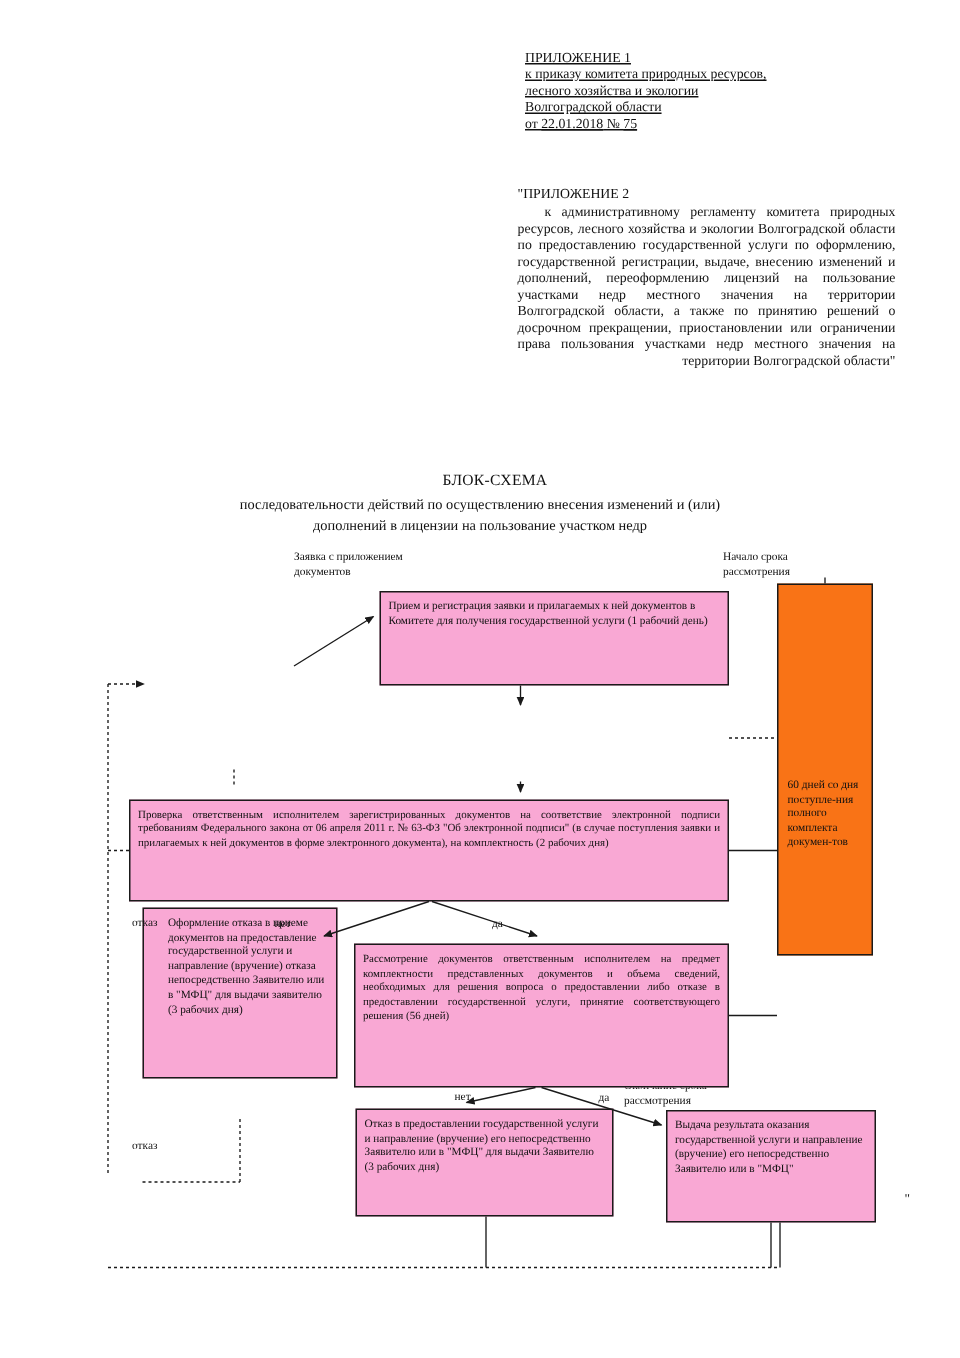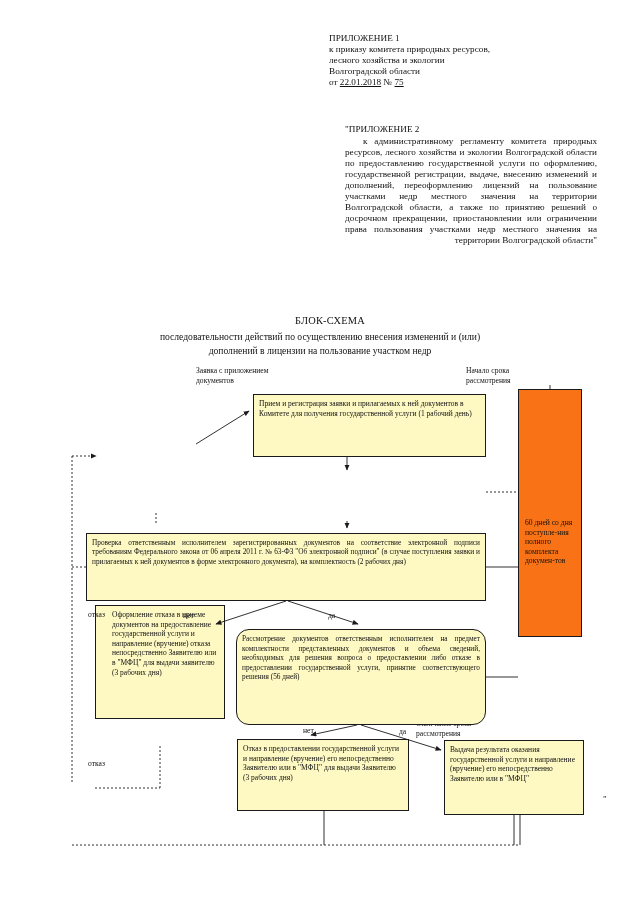--- a/index.html
+++ b/index.html
@@ -19,21 +19,21 @@
     overflow: hidden;
     background: #ffffff;
   }
 
   
   .hdr-block {
     position: absolute;
     font-size: 9.2px;
     line-height: 11.1px;
   }
-  #hdr1 { left: 329px; top: 33px; width: 252px; }
+  #hdr1 { left: 350px; top: 33px; width: 252px; text-decoration: underline; }
   #hdr1 .line { white-space: nowrap; }
   #hdr1 .title { margin-bottom: 0px; }
   .u { text-decoration: underline; }
 
   #hdr2 { left: 345px; top: 124px; width: 252px; }
   #hdr2 .title { margin-bottom: 0.5px; }
   #hdr2 .just {
     text-align: justify;
     text-align-last: left;
     text-indent: 18px;
@@ -58,21 +58,21 @@
   }
 
   
   .fbox {
     position: absolute;
     border: 1px solid #1a1a1a;
     box-sizing: border-box;
     font-size: 7.5px;
     line-height: 9.6px;
     padding: 4px 5px 3px 5px;
-    background: #fef9c3;
+    background: #f9a8d4;
   }
   .fbox.just {
     text-align: justify;
     text-align-last: left;
   }
   .flabel {
     position: absolute;
     font-size: 7.6px;
     line-height: 9.6px;
     white-space: pre-line;
@@ -148,35 +148,35 @@
     <span class="main">БЛОК-СХЕМА</span>
   </div>
   <div id="doc-subtitle">
     <div>последовательности действий по осуществлению внесения изменений и (или)</div>
     <div>дополнений в лицензии на пользование участком недр</div>
   </div>
 
   <div class="flabel" style="left:196px; top:366px; width:130px;">Заявка с приложением
 документов</div>
 
-  <div class="flabel" style="left:466px; top:366px; width:110px;">Начало срока
+  <div class="flabel" style="left:482px; top:366px; width:110px;">Начало срока
 рассмотрения</div>
 
   <div class="flabel" style="left:416px; top:719px; width:110px;">Окончание срока
 рассмотрения</div>
 
 
   <div class="fbox" style="left:253px; top:394px; width:233px; height:63px;">Прием и регистрация заявки и прилагаемых к ней документов в Комитете для получения государственной услуги (1 рабочий день)</div>
 
 
   <div class="fbox just" style="left:86px; top:533px; width:400px; height:68px; font-size:7.3px; line-height:9.3px;">Проверка ответственным исполнителем зарегистрированных документов на соответствие электронной подписи требованиям Федерального закона от 06 апреля 2011 г. № 63-ФЗ "Об электронной подписи" (в случае поступления заявки и прилагаемых к ней документов в форме электронного документа), на комплектность (2 рабочих дня)</div>
 
   <div class="fbox" style="left:95px; top:605px; width:130px; height:114px;padding-left:16px;">Оформление отказа в приеме документов на предоставление государственной услуги и направление (вручение) отказа непосредственно Заявителю или в "МФЦ" для выдачи заявителю (3 рабочих дня)</div>
 
-  <div class="fbox just" style="left:236px; top:629px; width:250px; height:96px; font-size:7.3px; line-height:9.5px;border-radius:13px;">Рассмотрение документов ответственным исполнителем на предмет комплектности представленных документов и объема сведений, необходимых для решения вопроса о предоставлении либо отказе в предоставлении государственной услуги, принятие соответствующего решения (56 дней)</div>
+  <div class="fbox just" style="left:236px; top:629px; width:250px; height:96px; font-size:7.3px; line-height:9.5px;">Рассмотрение документов ответственным исполнителем на предмет комплектности представленных документов и объема сведений, необходимых для решения вопроса о предоставлении либо отказе в предоставлении государственной услуги, принятие соответствующего решения (56 дней)</div>
 
   <div class="fbox" style="left:237px; top:739px; width:172px; height:72px;">Отказ в предоставлении государственной услуги и направление (вручение) его непосредственно Заявителю или в "МФЦ" для выдачи Заявителю (3 рабочих дня)</div>
 
   <div class="fbox" style="left:444px; top:740px; width:140px; height:75px;">Выдача результата оказания государственной услуги и направление (вручение) его непосредственно Заявителю или в "МФЦ"</div>
 
   <div id="rightbox">
     <div class="rtext">60 дней со дня поступле-ния полного комплекта докумен-тов</div>
   </div>
 
   <div class="flabel" style="left:88px; top:610px;">отказ</div>

